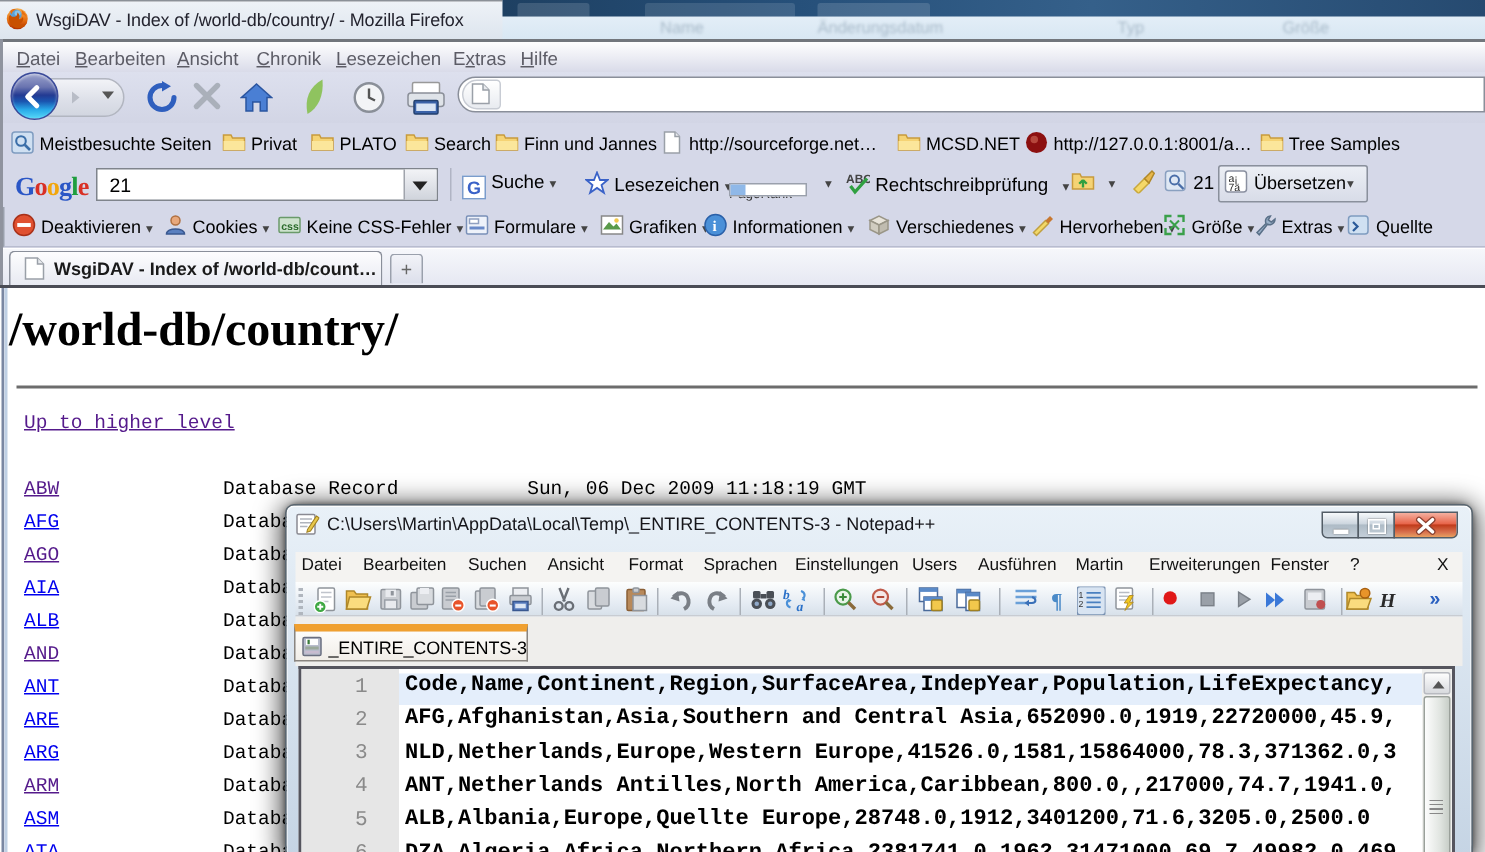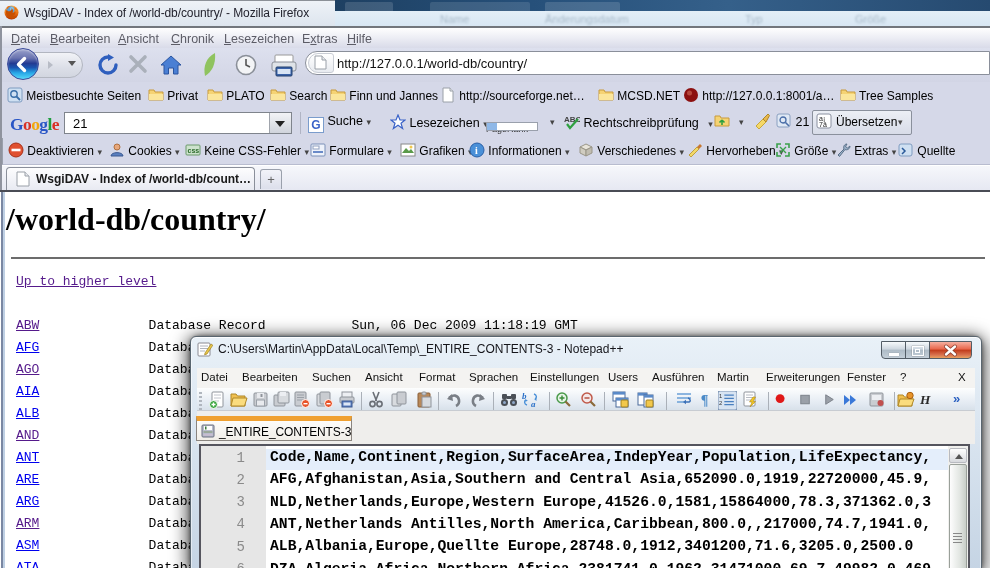--- a/index.html
+++ b/index.html
@@ -184,21 +184,20 @@
         <rect x="2" y="8" width="24" height="9" rx="2" fill="#dfe3e8" stroke="#8a8f98"></rect>
         <rect x="6" y="13" width="16" height="9" rx="1" fill="#3a62a8" stroke="#23406e"></rect>
         <rect x="7.5" y="15" width="13" height="5" fill="#d8e4f4"></rect>
       </svg>
     <div class="abs" id="urlbar">
       <div id="urlfav"></div>
       <svg style="position:absolute;left:8px;top:3px" width="13" height="15" viewBox="0 0 13 15">
           <path d="M1 1 L8 1 L12 5 L12 14 L1 14 Z" fill="#fff" stroke="#9aa0a8"></path>
           <path d="M8 1 L8 5 L12 5" fill="#e8eaee" stroke="#9aa0a8"></path>
         </svg>
-      <div id="urltext">http://127.0.0.1/world-db/country/</div>
     </div>
   </div>
   <div class="abs" id="bookmarksbar">
     <span class="bmi" style="left:5px"><svg class="ico16" viewBox="0 0 16 16">
           <rect x="1" y="1" width="14" height="14" rx="2" fill="#cfe0f2" stroke="#7f9cc0"></rect>
           <circle cx="7" cy="7" r="3.2" fill="none" stroke="#3a6ea8" stroke-width="1.4"></circle>
           <path d="M9.5 9.5 L13 13" stroke="#3a6ea8" stroke-width="1.8"></path>
         </svg> Meistbesuchte Seiten</span>
     <span class="bmi" style="left:146px"><svg class="ico16" viewBox="0 0 16 16">
           <path d="M1 4 L1 13 L15 13 L15 5 L7 5 L6 3 L1 3 Z" fill="#f5d374" stroke="#c89b3c"></path>

